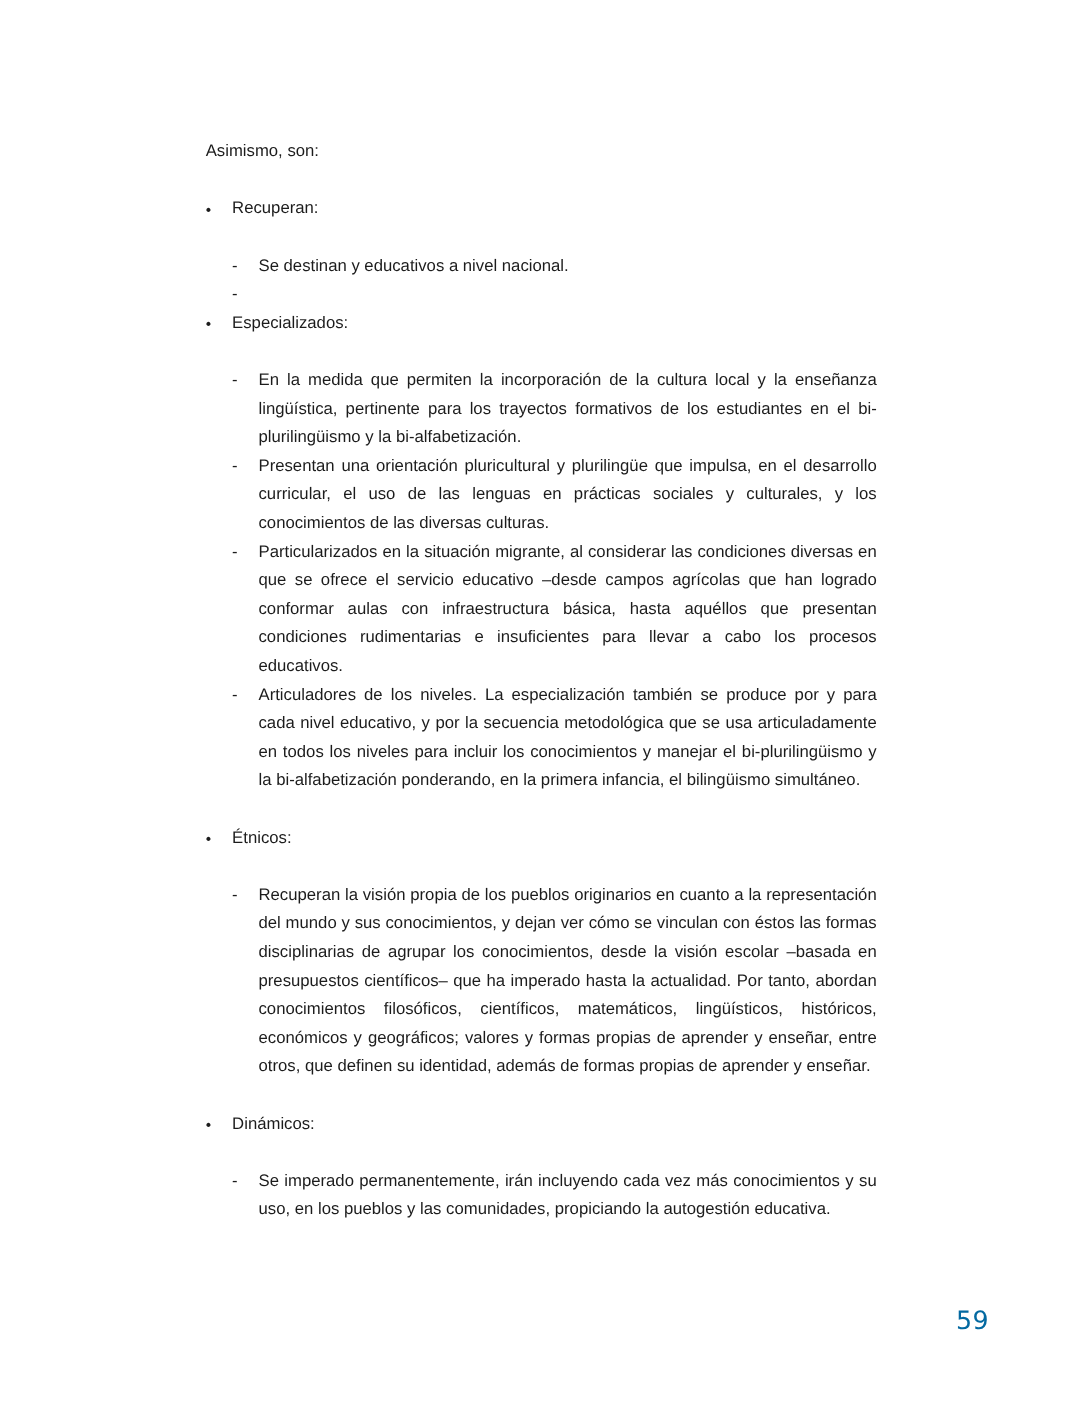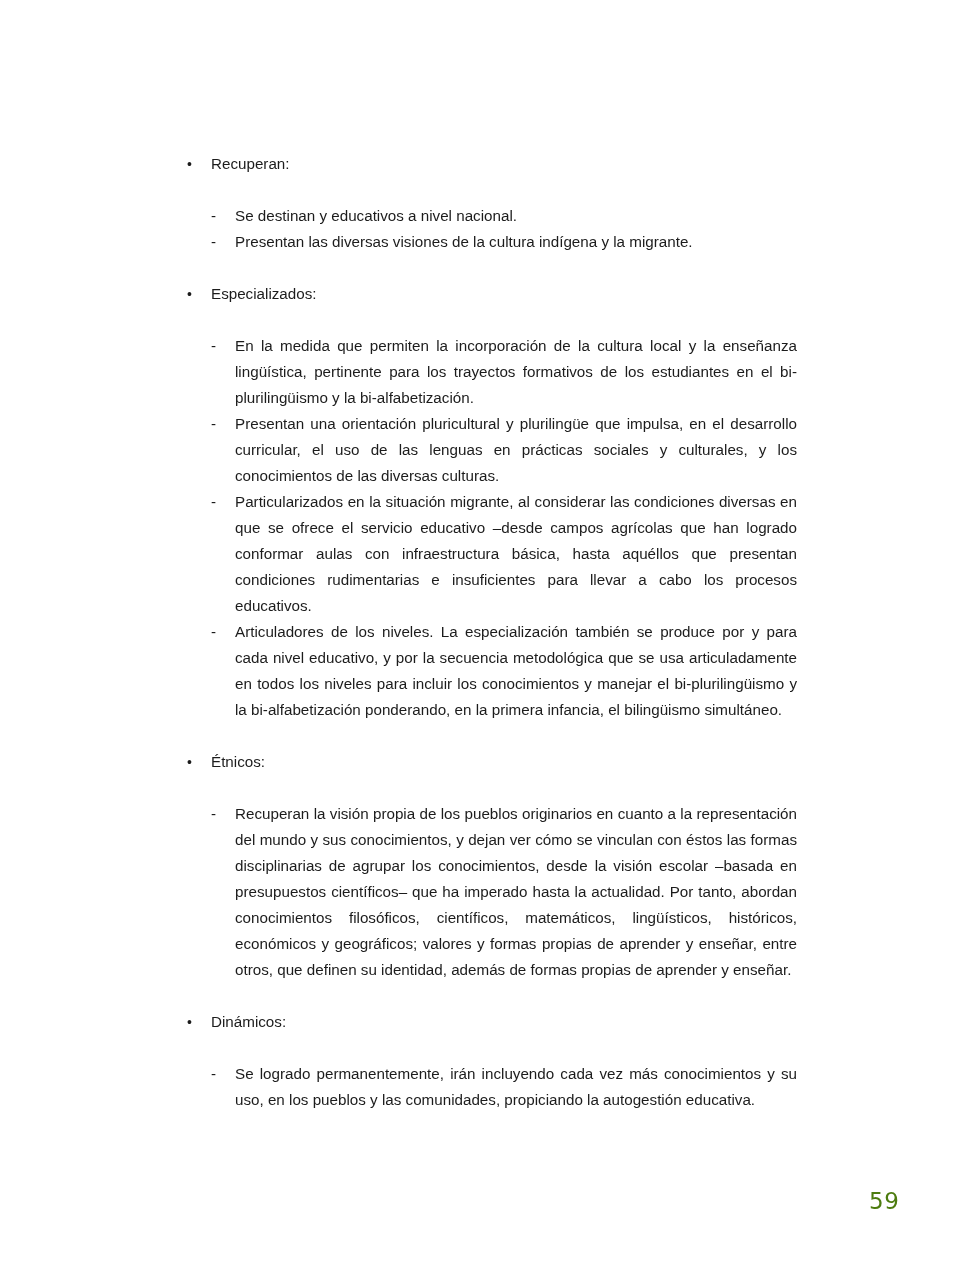--- a/index.html
+++ b/index.html
@@ -54,42 +54,42 @@
     position: absolute;
     left: 24px;
     top: 0;
   }
   .page-number {
     position: absolute;
     left: 869px;
     top: 1188px;
     font-family: "DejaVu Sans", sans-serif;
     font-size: 23px;
-    color: #4d7c0f;
+    color: #0369a1;
     letter-spacing: 0.5px;
   }
 </style>
 </head>
 <body>
 
 <div class="page">
+  <p class="intro">Asimismo, son:</p>
 
   <div class="section">
     <div class="bullet-row">
       <span class="bullet">•</span>
       <span>Recuperan:</span>
     </div>
     <div class="sub-list">
       <div class="sub-item">
         <span class="dash">-</span>
         <span>Se destinan y educativos a nivel nacional.</span>
       </div>
       <div class="sub-item">
         <span class="dash">-</span>
-        <span>Presentan las diversas visiones de la cultura indígena y la migrante.</span>
       </div>
     </div>
   </div>
 
   <div class="section">
     <div class="bullet-row">
       <span class="bullet">•</span>
       <span>Especializados:</span>
     </div>
     <div class="sub-list">
@@ -126,19 +126,19 @@
   </div>
 
   <div class="section">
     <div class="bullet-row">
       <span class="bullet">•</span>
       <span>Dinámicos:</span>
     </div>
     <div class="sub-list">
       <div class="sub-item">
         <span class="dash">-</span>
-        <span>Se logrado permanentemente, irán incluyendo cada vez más conocimientos y su uso, en los pueblos y las comunidades, propiciando la autogestión educativa.</span>
+        <span>Se imperado permanentemente, irán incluyendo cada vez más conocimientos y su uso, en los pueblos y las comunidades, propiciando la autogestión educativa.</span>
       </div>
     </div>
   </div>
 </div>
 
 <div class="page-number">59</div>
 
 </body></html>

